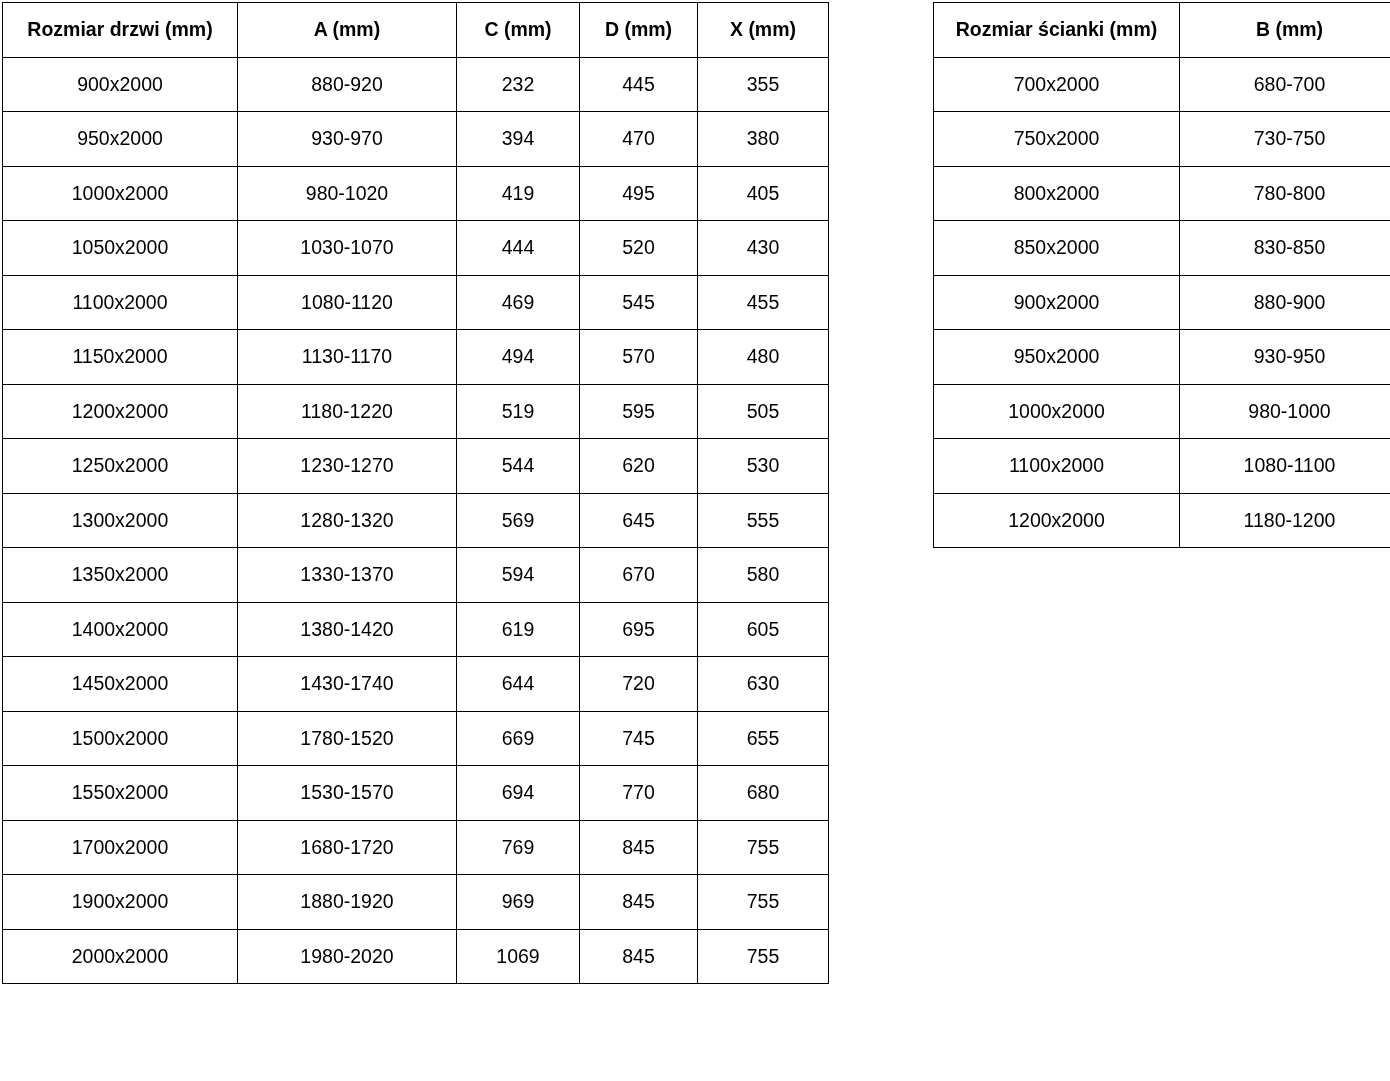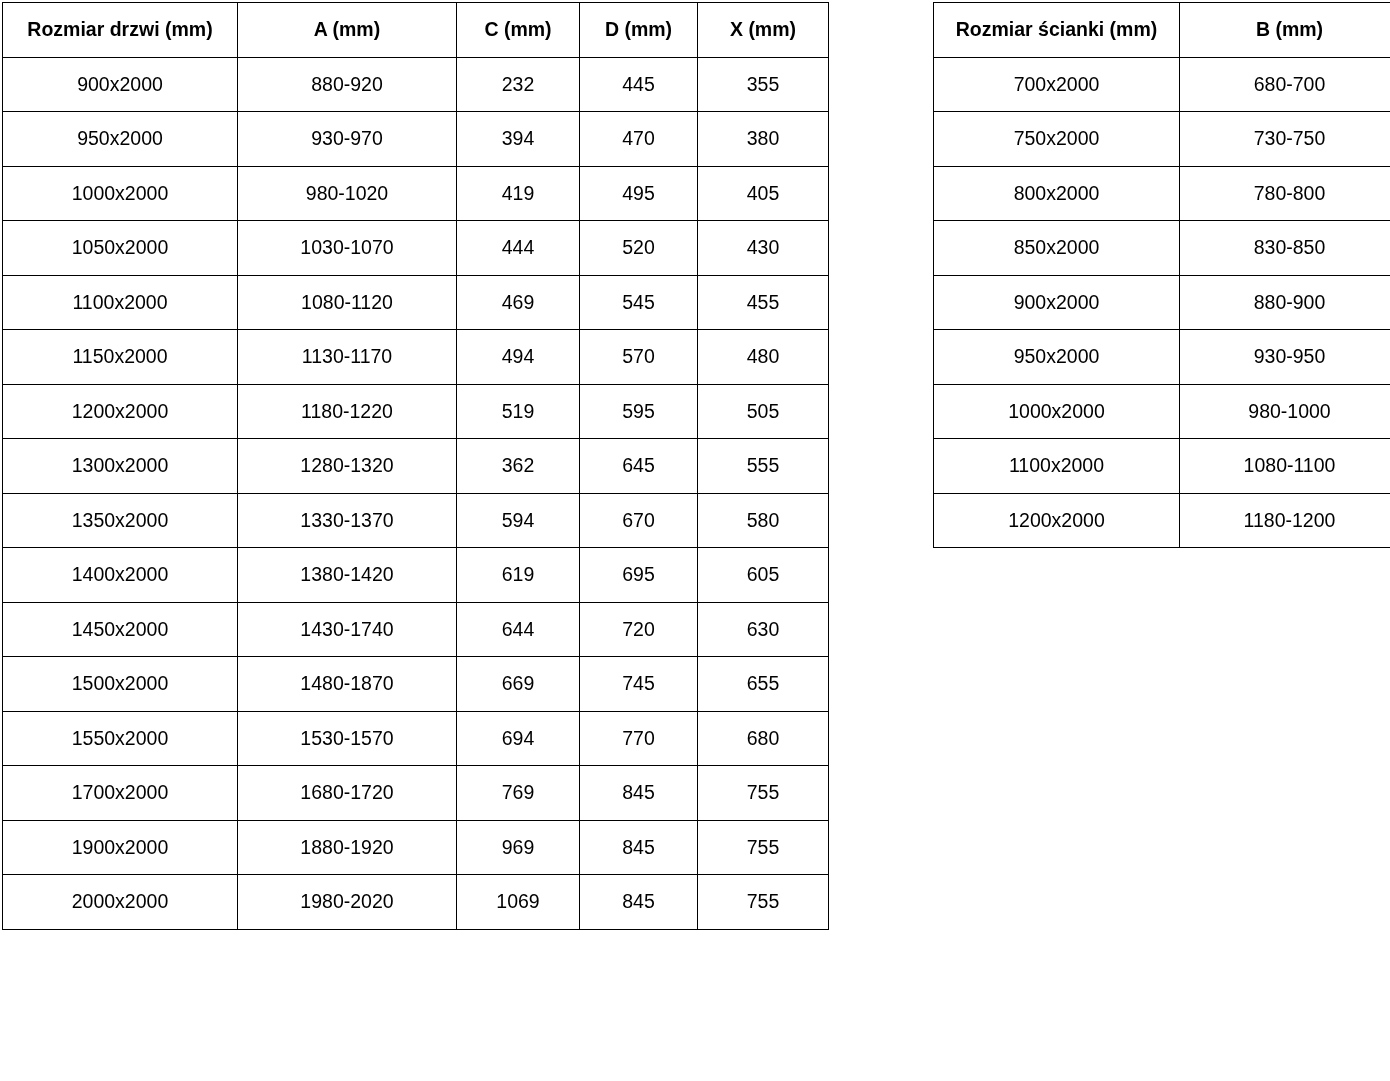--- a/index.html
+++ b/index.html
@@ -126,23 +126,30 @@
           <td>480</td>
         </tr>
         <tr>
           <td>1200x2000</td>
           <td>1180-1220</td>
           <td>519</td>
           <td>595</td>
           <td>505</td>
         </tr>
         <tr>
+          <td>1250x2000</td>
+          <td>1230-1270</td>
+          <td>544</td>
+          <td>620</td>
+          <td>530</td>
+        </tr>
+        <tr>
           <td>1300x2000</td>
           <td>1280-1320</td>
-          <td>362</td>
+          <td>569</td>
           <td>645</td>
           <td>555</td>
         </tr>
         <tr>
           <td>1350x2000</td>
           <td>1330-1370</td>
           <td>594</td>
           <td>670</td>
           <td>580</td>
         </tr>
@@ -155,21 +162,21 @@
         </tr>
         <tr>
           <td>1450x2000</td>
           <td>1430-1740</td>
           <td>644</td>
           <td>720</td>
           <td>630</td>
         </tr>
         <tr>
           <td>1500x2000</td>
-          <td>1480-1870</td>
+          <td>1780-1520</td>
           <td>669</td>
           <td>745</td>
           <td>655</td>
         </tr>
         <tr>
           <td>1550x2000</td>
           <td>1530-1570</td>
           <td>694</td>
           <td>770</td>
           <td>680</td>

